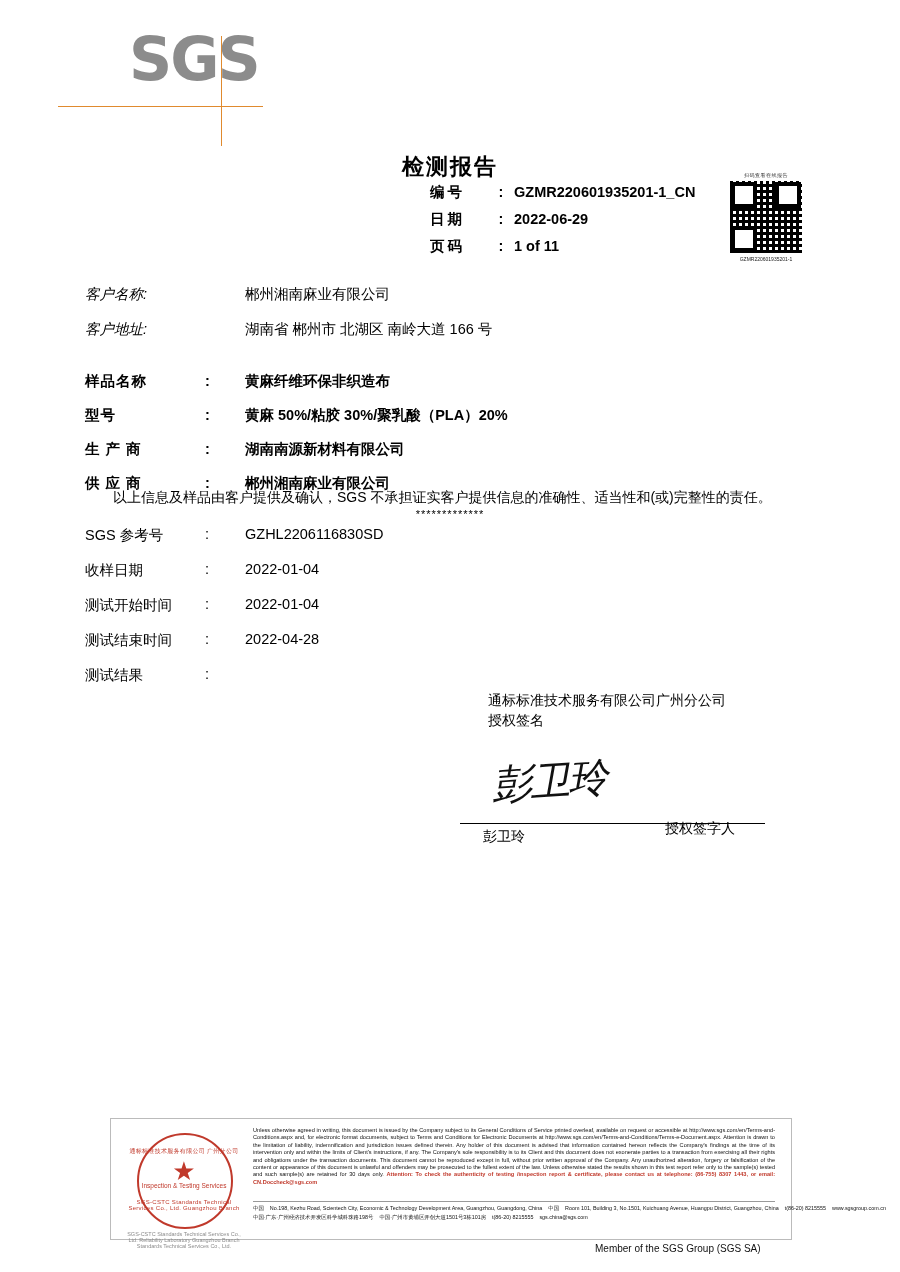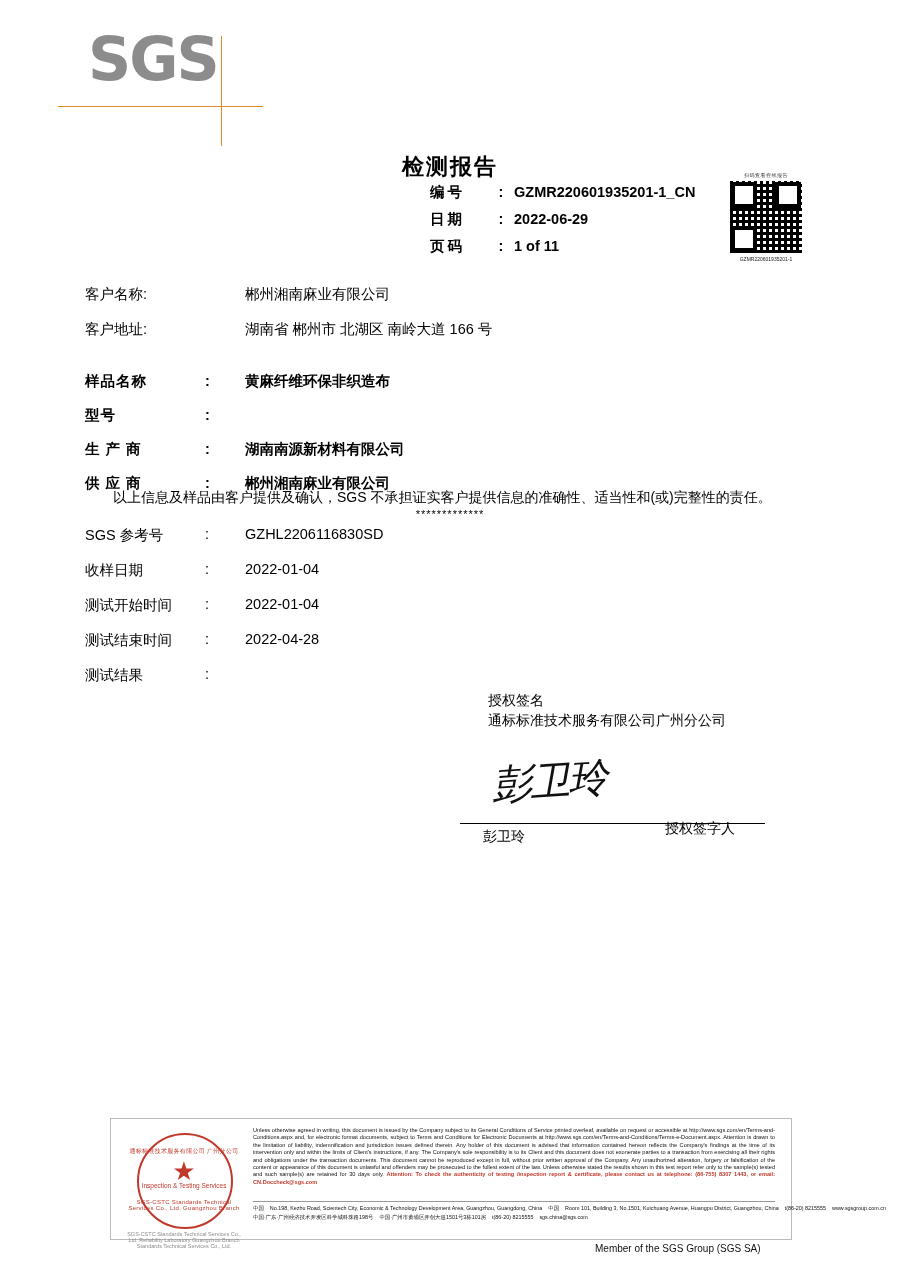--- a/index.html
+++ b/index.html
@@ -26,20 +26,21 @@
   }
   .logo-text {
     font-family: "DejaVu Sans", sans-serif;
     font-weight: bold;
     font-size: 60px;
     letter-spacing: -2px;
     color: #8c8c8c;
     line-height: 62px;
     position: relative;
     z-index: 2;
+    margin-left: 41px;
   }
   .logo-rule-h {
     position: absolute;
     left: -30px;
     top: 78px;
     width: 205px;
     height: 1px;
     background: #e08a2e;
   }
   .logo-rule-v {
@@ -151,20 +152,21 @@
     left: 85px;
     top: 285px;
     font-size: 14.5px;
   }
   .client-row {
     display: flex;
     margin-bottom: 16px;
   }
   .client-label {
     width: 160px;
+    font-style: italic;
   }
   .client-value {
   }
 
   
   .sample {
     position: absolute;
     left: 85px;
     top: 372px;
     font-size: 14.5px;
@@ -429,20 +431,21 @@
 
 <div class="sample">
   <div class="sample-row">
     <span class="sample-label">样品名称</span>
     <span class="sample-colon">:</span>
     <span class="sample-value">黄麻纤维环保非织造布</span>
   </div>
   <div class="sample-row">
     <span class="sample-label">型号</span>
     <span class="sample-colon">:</span>
+    <span class="sample-value">黄麻 50%/粘胶 30%/聚乳酸（PLA）20%</span>
   </div>
   <div class="sample-row">
     <span class="sample-label">生 产 商</span>
     <span class="sample-colon">:</span>
     <span class="sample-value">湖南南源新材料有限公司</span>
   </div>
   <div class="sample-row">
     <span class="sample-label">供 应 商</span>
     <span class="sample-colon">:</span>
     <span class="sample-value">郴州湘南麻业有限公司</span>
@@ -473,22 +476,22 @@
     <span class="ref-colon">:</span>
     <span class="ref-value">2022-04-28</span>
   </div>
   <div class="ref-row">
     <span class="ref-label">测试结果</span>
     <span class="ref-colon">:</span>
   </div>
 </div>
 
 <div class="sig-company">
+  <div>通标标准技术服务有限公司广州分公司</div>
   <div>授权签名</div>
-  <div>通标标准技术服务有限公司广州分公司</div>
 </div>
 
 <div class="sig-image">彭卫玲</div>
 <div class="sig-line"></div>
 <div class="sig-name">彭卫玲</div>
 <div class="sig-role">授权签字人</div>
 
 <div class="footer">
   <div class="footer-stamp">
     <div class="stamp-circle"></div>

